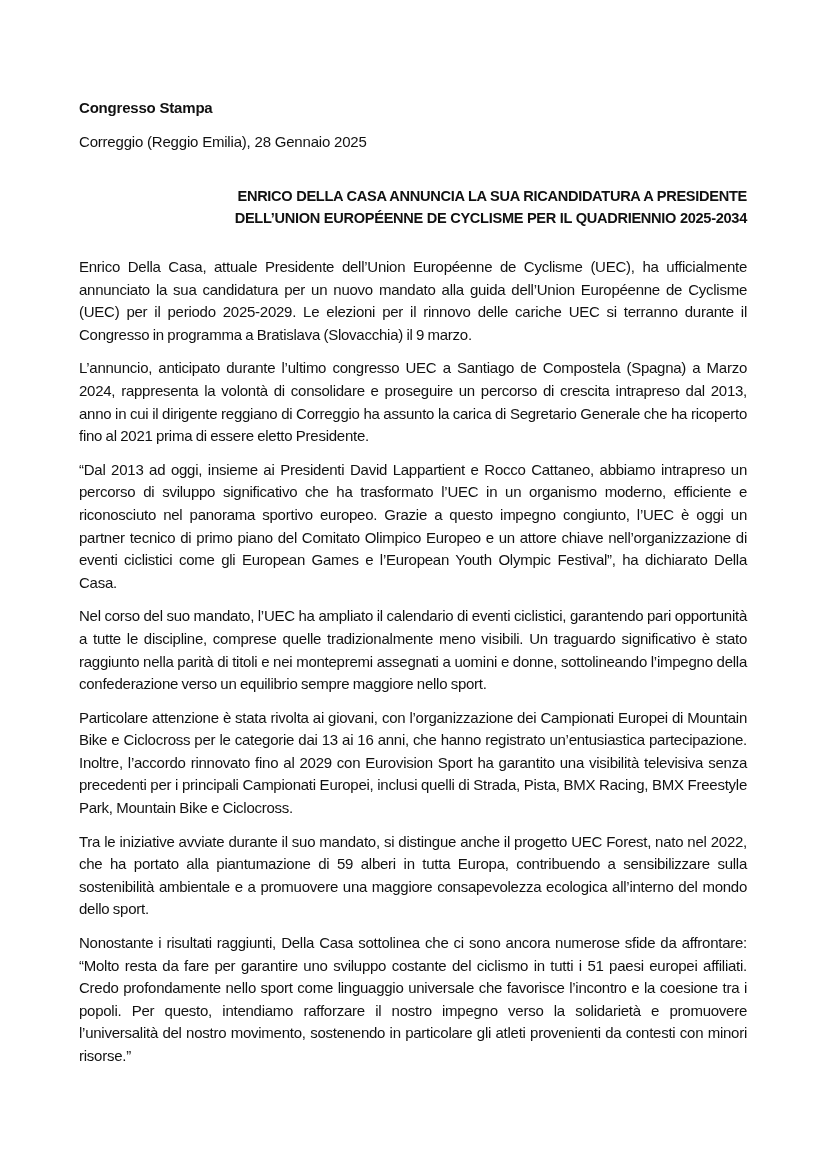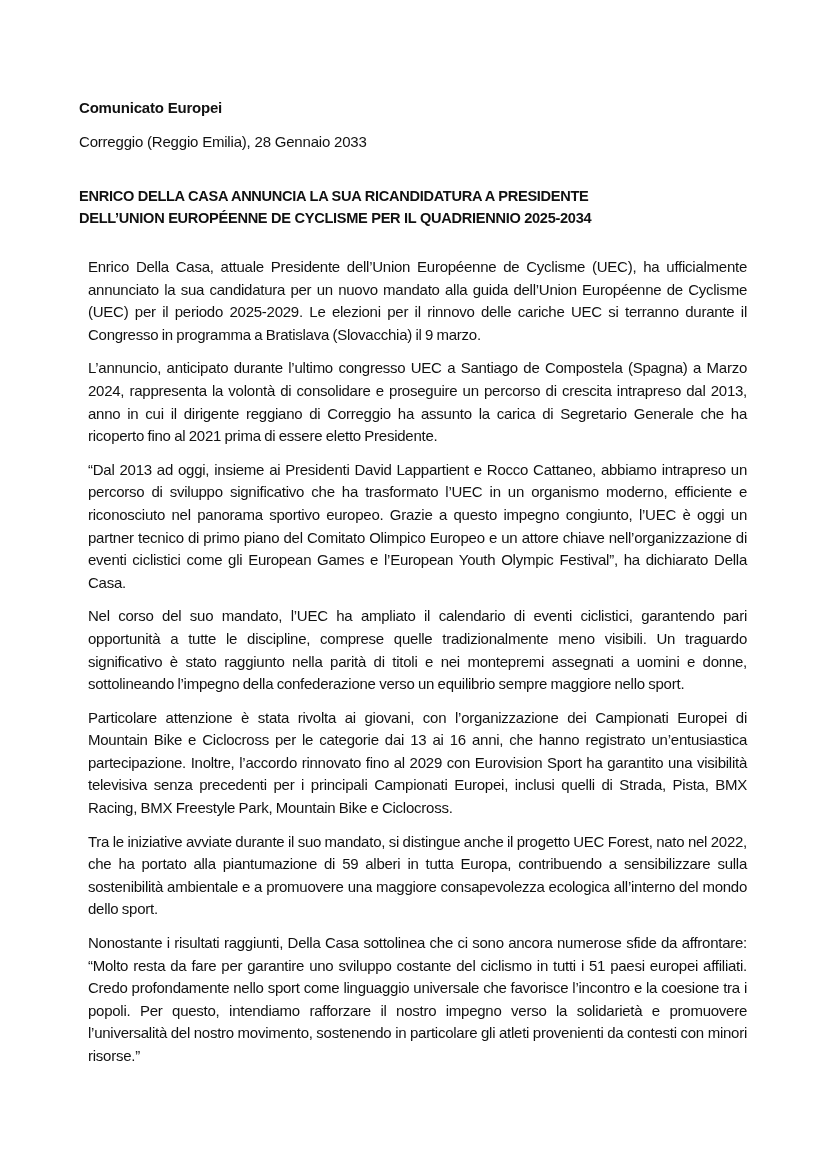--- a/index.html
+++ b/index.html
@@ -31,44 +31,43 @@
     .dateline {
       font-size: 15px;
       line-height: 20px;
       margin: 14px 0 0 0;
       letter-spacing: -0.2px;
     }
     .title {
       font-weight: bold;
       font-size: 14.6px;
       line-height: 22px;
-      text-align: left;
+      text-align: right;
       margin: 33px 0 0 0;
       letter-spacing: -0.3px;
     }
     .title span { display: block; }
     .body-p {
       font-size: 15px;
       line-height: 22.6px;
       text-align: justify;
       margin: 0 0 11px 0;
       letter-spacing: -0.25px;
       word-spacing: -0.5px;
     }
     .body-wrap {
       margin-top: 27px;
-      margin-left: 9px;
     }
   </style>
 </head>
 <body>
 
 <div class="page">
-  <p class="label">Comunicato Europei</p>
-  <p class="dateline">Correggio (Reggio Emilia), 28 Gennaio 2033</p>
+  <p class="label">Congresso Stampa</p>
+  <p class="dateline">Correggio (Reggio Emilia), 28 Gennaio 2025</p>
 
   <h1 class="title">
     <span>ENRICO DELLA CASA ANNUNCIA LA SUA RICANDIDATURA A PRESIDENTE</span>
     <span>DELL’UNION EUROPÉENNE DE CYCLISME PER IL QUADRIENNIO 2025-2034</span>
   </h1>
 
   <div class="body-wrap">
     <p class="body-p">Enrico Della Casa, attuale Presidente dell’Union Européenne de Cyclisme (UEC), ha ufficialmente annunciato la sua candidatura per un nuovo mandato alla guida dell’Union Européenne de Cyclisme (UEC) per il periodo 2025-2029. Le elezioni per il rinnovo delle cariche UEC si terranno durante il Congresso in programma a Bratislava (Slovacchia) il 9 marzo.</p>
     <p class="body-p">L’annuncio, anticipato durante l’ultimo congresso UEC a Santiago de Compostela (Spagna) a Marzo 2024, rappresenta la volontà di consolidare e proseguire un percorso di crescita intrapreso dal 2013, anno in cui il dirigente reggiano di Correggio ha assunto la carica di Segretario Generale che ha ricoperto fino al 2021 prima di essere eletto Presidente.</p>
     <p class="body-p">“Dal 2013 ad oggi, insieme ai Presidenti David Lappartient e Rocco Cattaneo, abbiamo intrapreso un percorso di sviluppo significativo che ha trasformato l’UEC in un organismo moderno, efficiente e riconosciuto nel panorama sportivo europeo. Grazie a questo impegno congiunto, l’UEC è oggi un partner tecnico di primo piano del Comitato Olimpico Europeo e un attore chiave nell’organizzazione di eventi ciclistici come gli European Games e l’European Youth Olympic Festival”, ha dichiarato Della Casa.</p>

